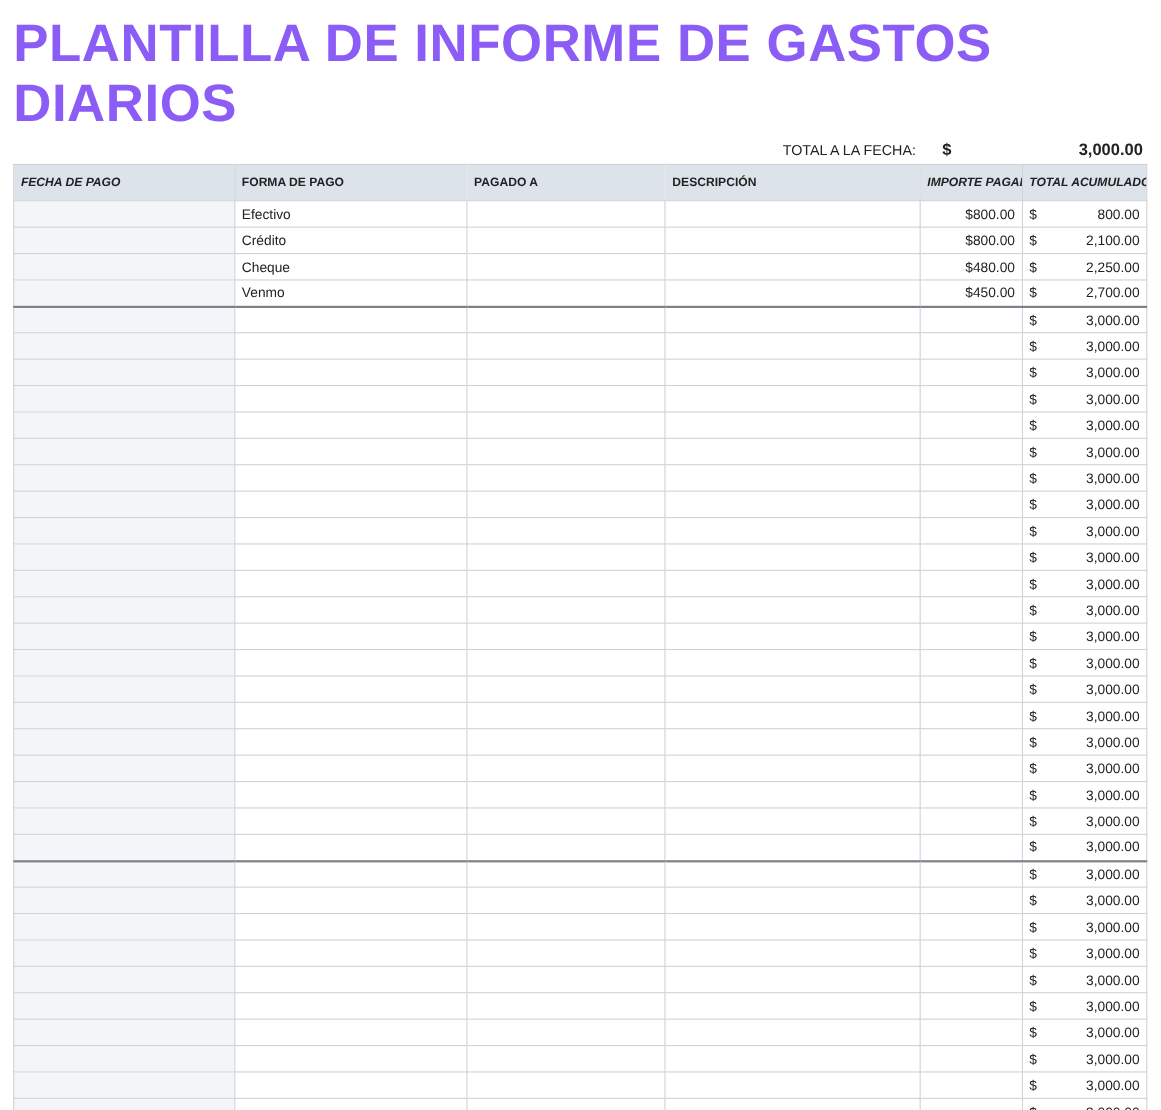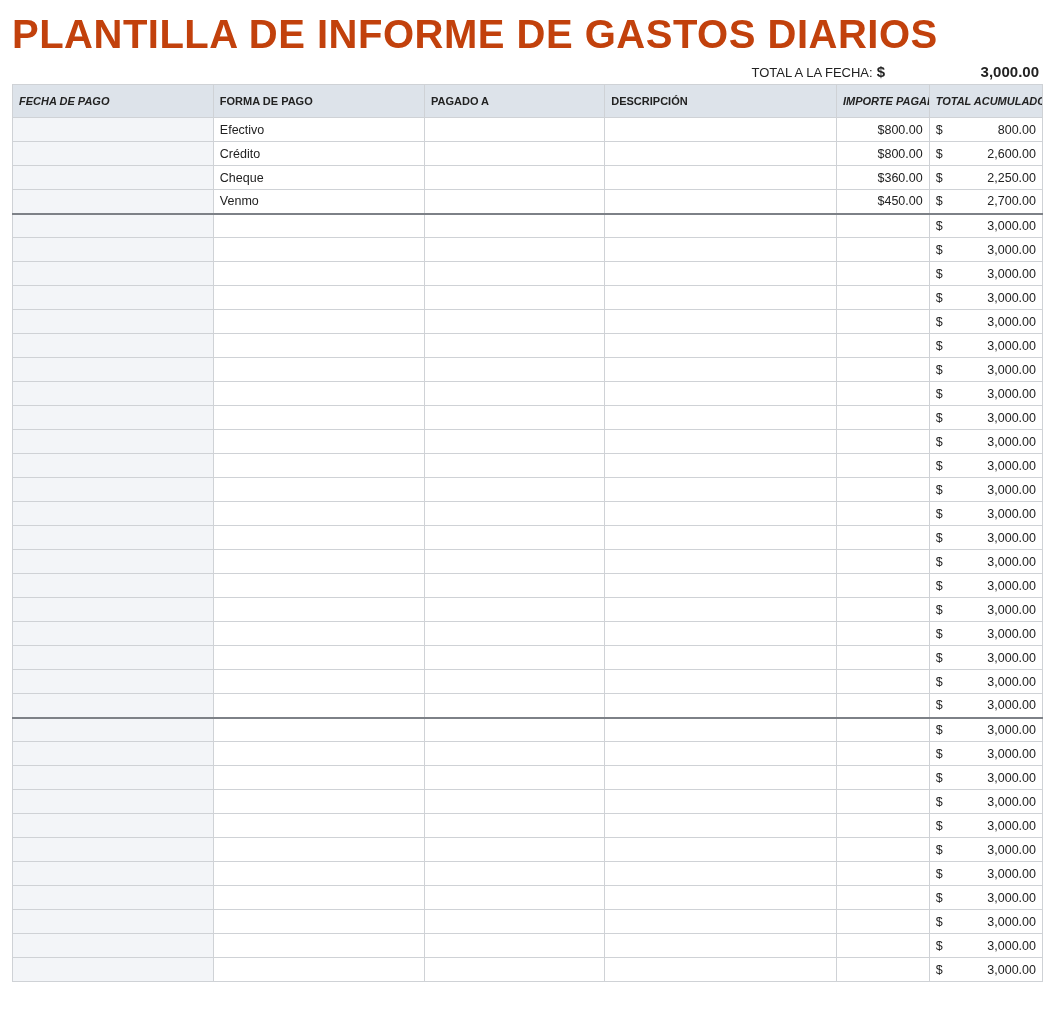--- a/index.html
+++ b/index.html
@@ -4,34 +4,34 @@
 <style>
   * { box-sizing: border-box; }
   body {
     margin: 0;
     padding: 12px;
     font-family: Arial, Helvetica, sans-serif;
     background: #fff;
     color: #222;
   }
   .title {
-    font-size: 40px;
+    font-size: 48px;
     font-weight: 700;
-    color: #c2410c;
+    color: #8b5cf6;
     letter-spacing: 0.5px;
     margin: 0 0 6px 0;
   }
   .total-row {
     display: flex;
     justify-content: flex-end;
     align-items: baseline;
     font-size: 13px;
     padding-right: 4px;
     margin-bottom: 4px;
-    gap: 4px;
+    gap: 24px;
   }
   .total-label { font-weight: 400; }
   .total-dollar { font-weight: 700; font-size: 15px; margin-right: 70px;}
   .total-value { font-weight: 700; font-size: 15px; min-width: 80px; text-align: right; }
 
   table {
     width: 100%;
     border-collapse: collapse;
     table-layout: fixed;
   }
@@ -121,30 +121,30 @@
       </tr>
       <tr>
         <td class="fecha"></td>
         <td>Crédito</td>
         <td></td>
         <td></td>
         <td class="importe">$800.00</td>
         <td class="acum">
           <div class="acum-wrap">
             <span class="acum-sign">$</span>
-            <span class="acum-val">2,600.00</span>
+            <span class="acum-val">2,100.00</span>
           </div>
         </td>
       </tr>
       <tr>
         <td class="fecha"></td>
         <td>Cheque</td>
         <td></td>
         <td></td>
-        <td class="importe">$360.00</td>
+        <td class="importe">$480.00</td>
         <td class="acum">
           <div class="acum-wrap">
             <span class="acum-sign">$</span>
             <span class="acum-val">2,250.00</span>
           </div>
         </td>
       </tr>
       <tr>
         <td class="fecha"></td>
         <td>Venmo</td>

